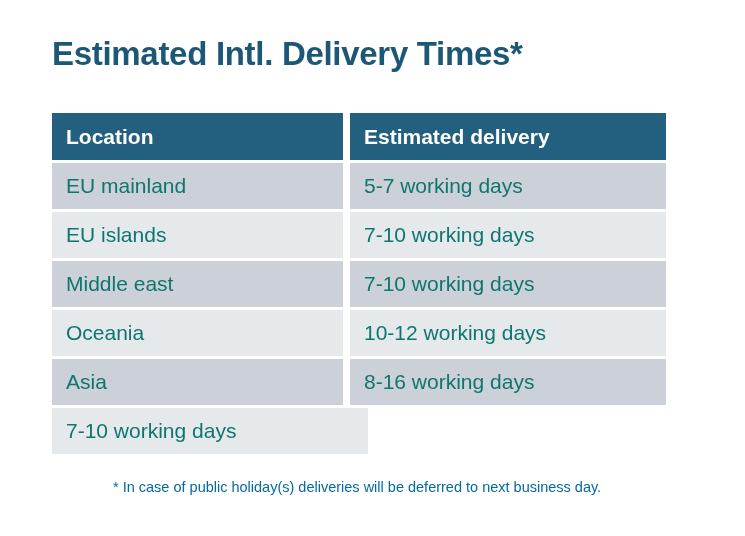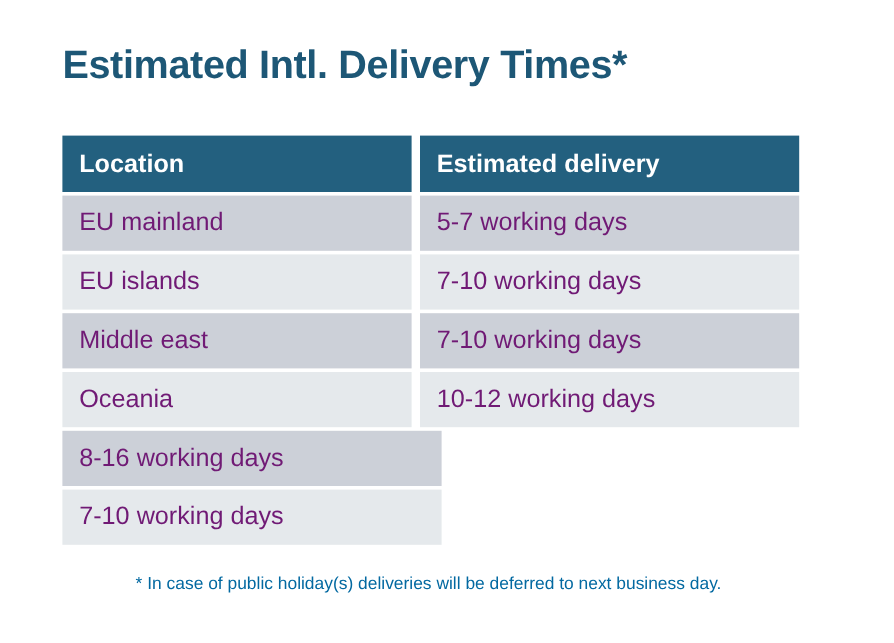--- a/index.html
+++ b/index.html
@@ -45,21 +45,21 @@
   .table-row:last-child {
     margin-bottom: 0;
   }
   .cell {
     box-sizing: border-box;
     height: 46px;
     display: flex;
     align-items: center;
     padding: 0 14px;
     font-size: 21px;
-    color: #701a75;
+    color: #0f766e;
     overflow: hidden;
     white-space: nowrap;
   }
   .cell-location {
     width: 291px;
     margin-right: 7px;
   }
   .cell-delivery {
     width: 316px;
   }
@@ -114,20 +114,21 @@
       <div class="cell cell-location">Middle east</div>
       <div class="cell cell-delivery">7-10 working days</div>
     </div>
 
     <div class="table-row row-even">
       <div class="cell cell-location">Oceania</div>
       <div class="cell cell-delivery">10-12 working days</div>
     </div>
 
     <div class="table-row row-odd">
+      <div class="cell cell-location">Asia</div>
       <div class="cell cell-delivery">8-16 working days</div>
     </div>
 
     <div class="table-row row-even">
       <div class="cell cell-delivery">7-10 working days</div>
     </div>
 
   </div>
 
   <div class="footnote">* In case of public holiday(s) deliveries will be deferred to next business day.</div>

